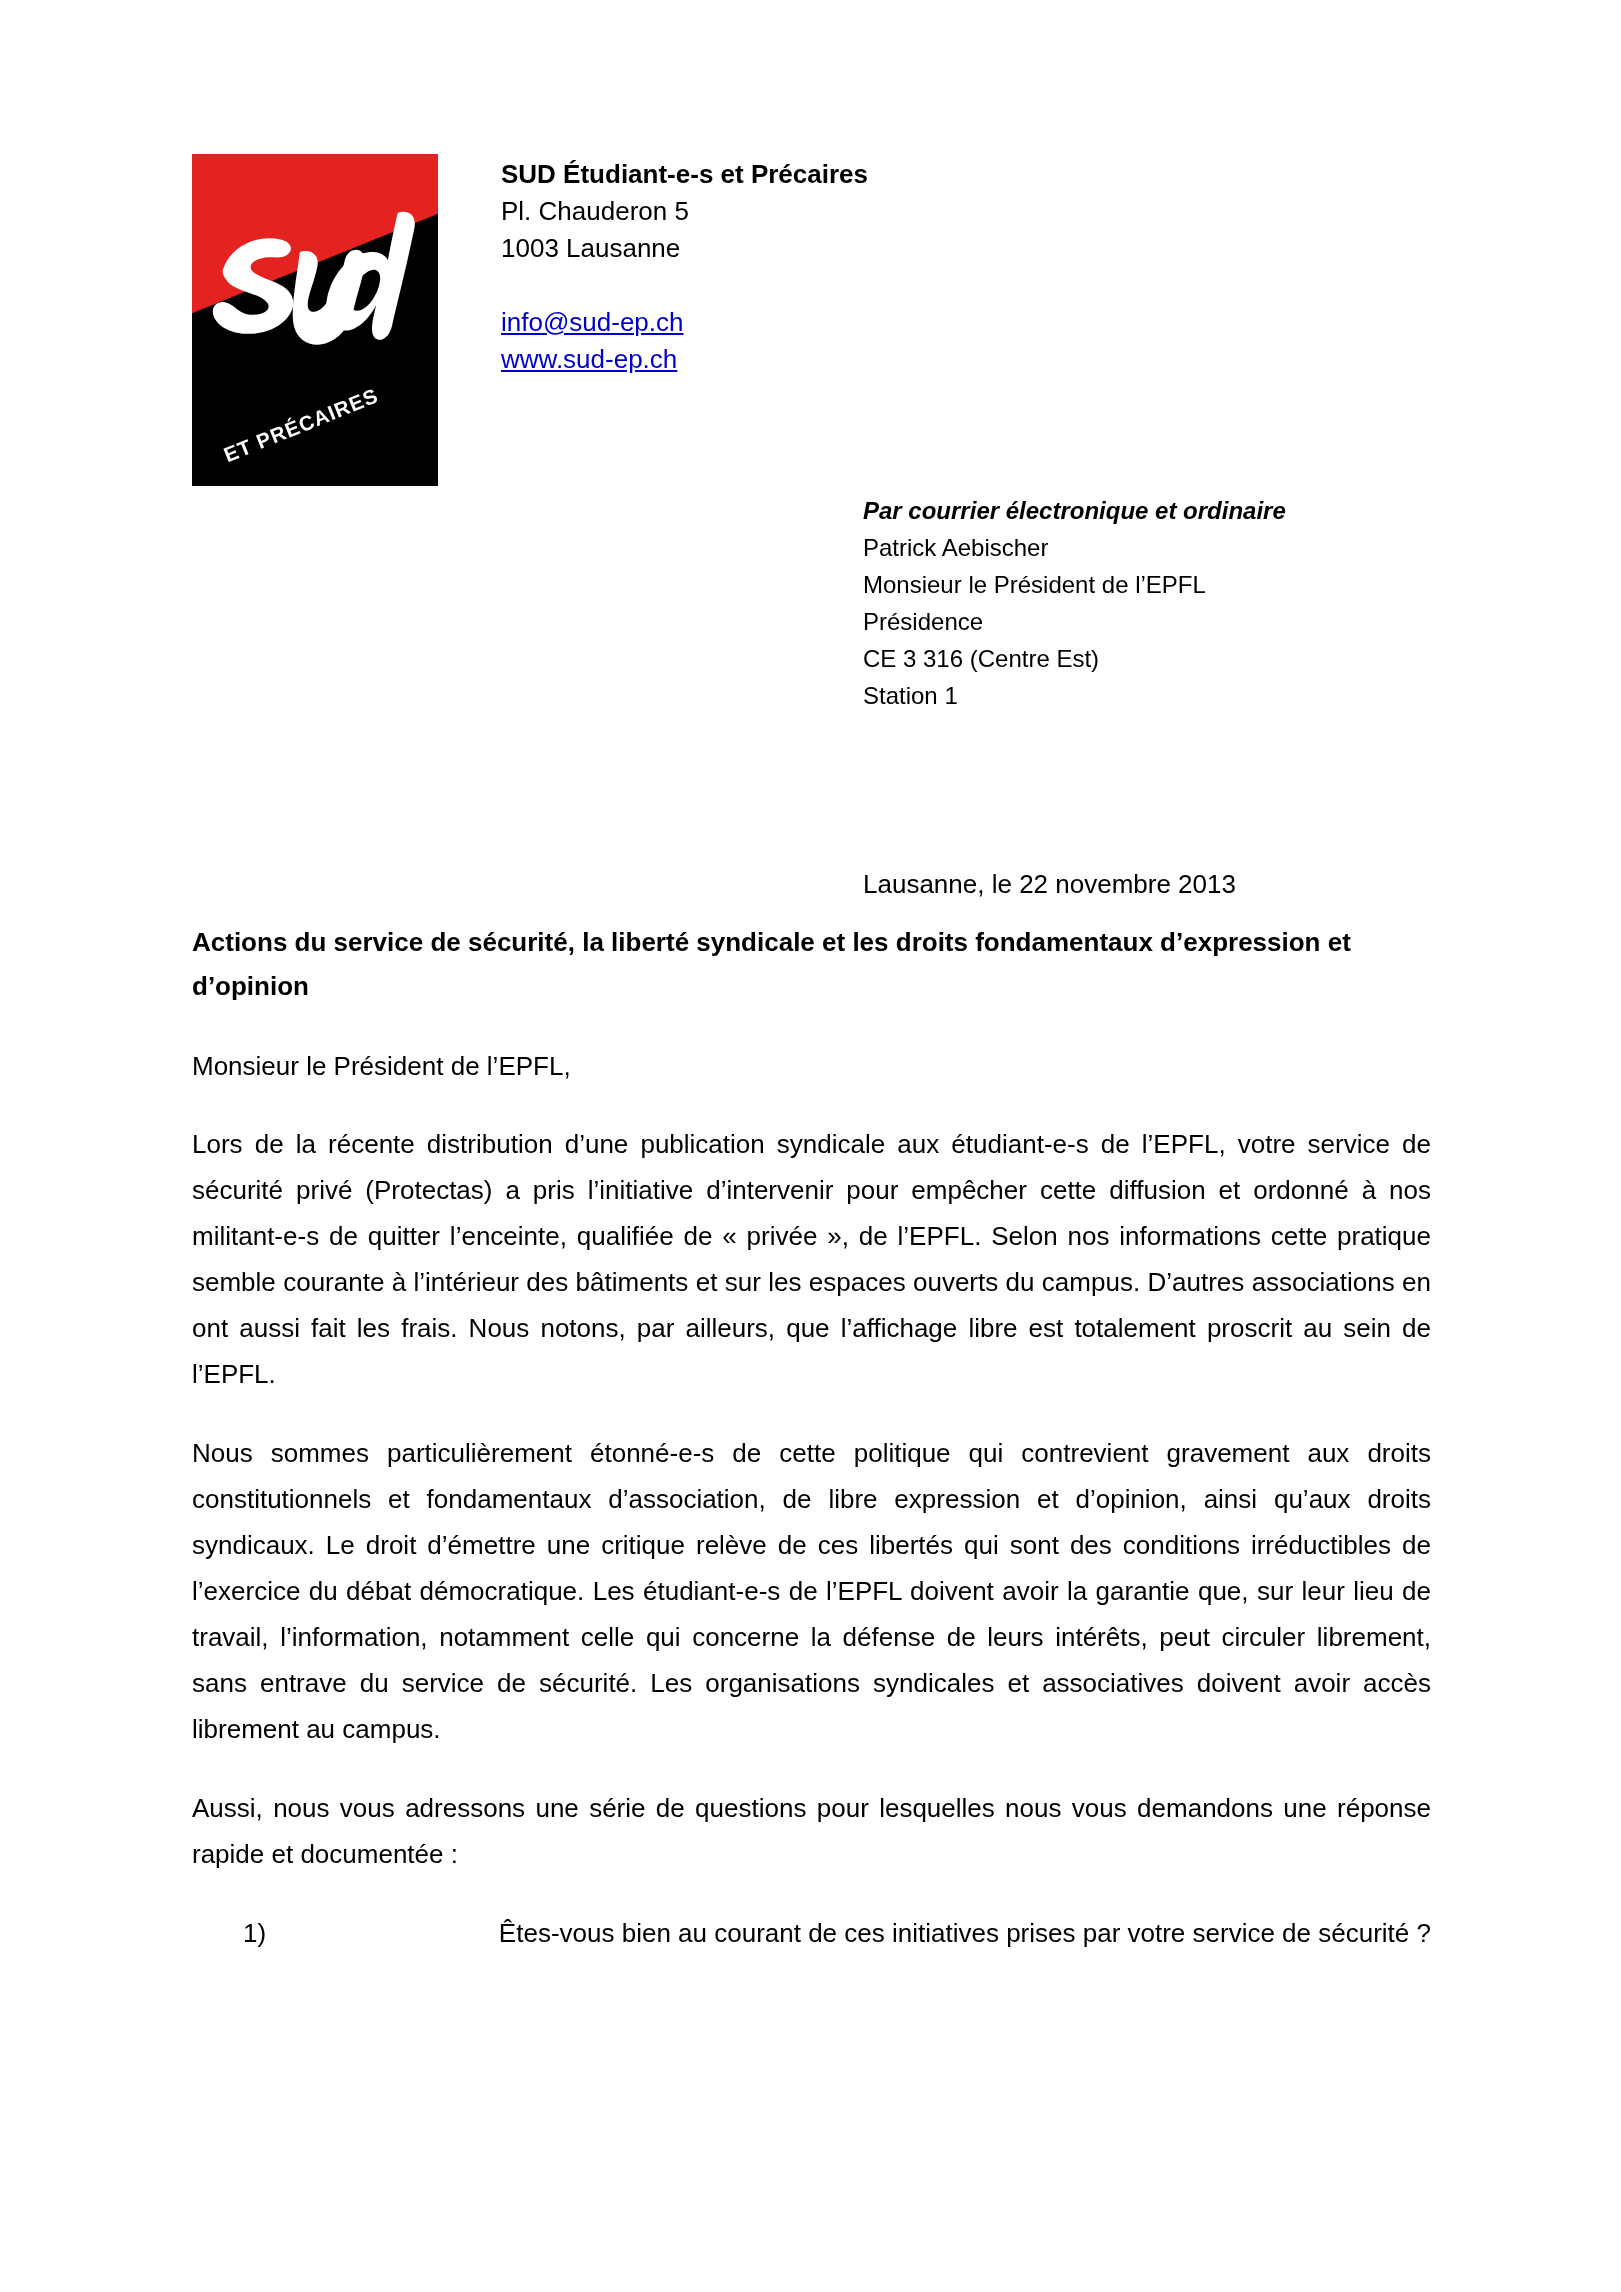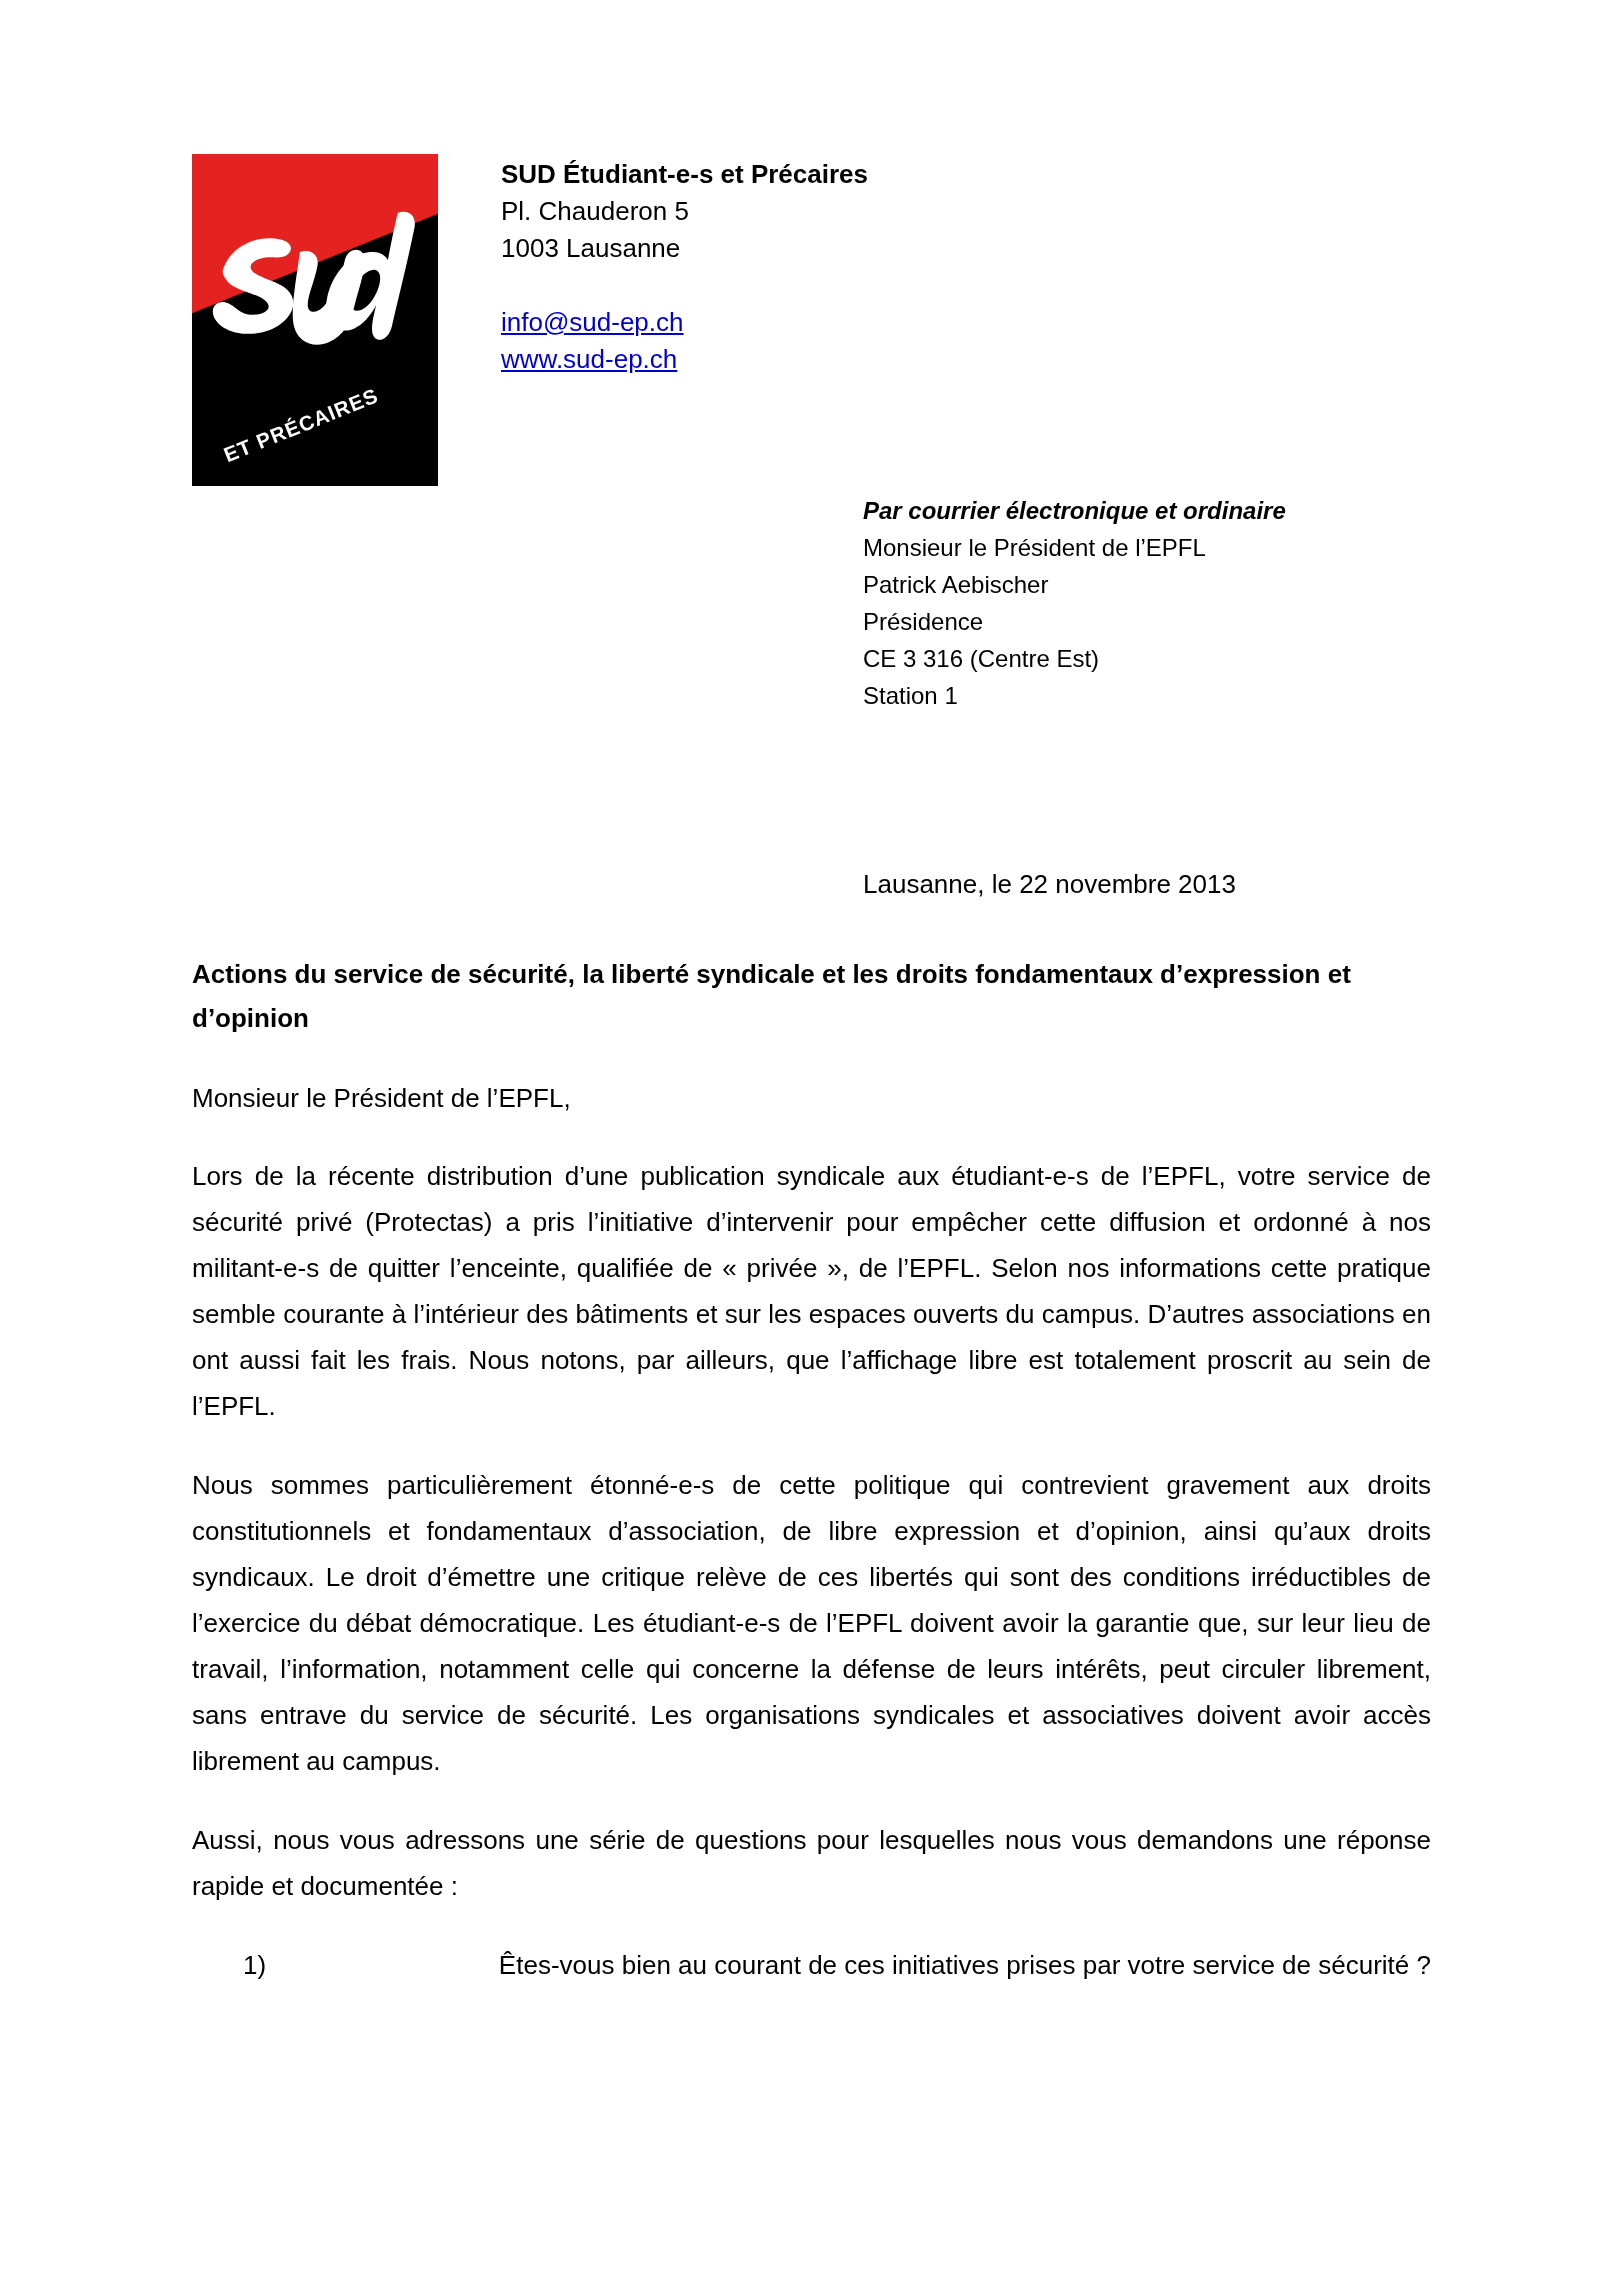--- a/index.html
+++ b/index.html
@@ -120,21 +120,21 @@
     left: 863px;
     top: 866px;
     font-size: 26px;
     line-height: 37px;
   }
 
   
   .body-block {
     position: absolute;
     left: 192px;
-    top: 952px;
+    top: 920px;
     width: 1239px;
     font-size: 26px;
   }
   .subject {
     font-weight: bold;
     line-height: 44px;
     margin: 0 0 37px 0;
     text-align: left;
   }
   .salutation {
@@ -210,22 +210,22 @@
       <div>1003 Lausanne</div>
       <div class="spacer"></div>
       <div><span class="link">info@sud-ep.ch</span></div>
       <div><span class="link">www.sud-ep.ch</span></div>
     </div>
 
   </div>
 
   <div class="recipient">
     <div class="emphasis">Par courrier électronique et ordinaire</div>
+    <div>Patrick Aebischer</div>
     <div>Monsieur le Président de l’EPFL</div>
-    <div>Patrick Aebischer</div>
     <div>Présidence</div>
     <div>CE 3 316 (Centre Est)</div>
     <div>Station 1</div>
   </div>
 
   <div class="date-line">Lausanne, le 22 novembre 2013</div>
 
   <div class="body-block">
 
     <p class="subject">Actions du service de sécurité, la liberté syndicale et les droits fondamentaux d’expression et d’opinion</p>

